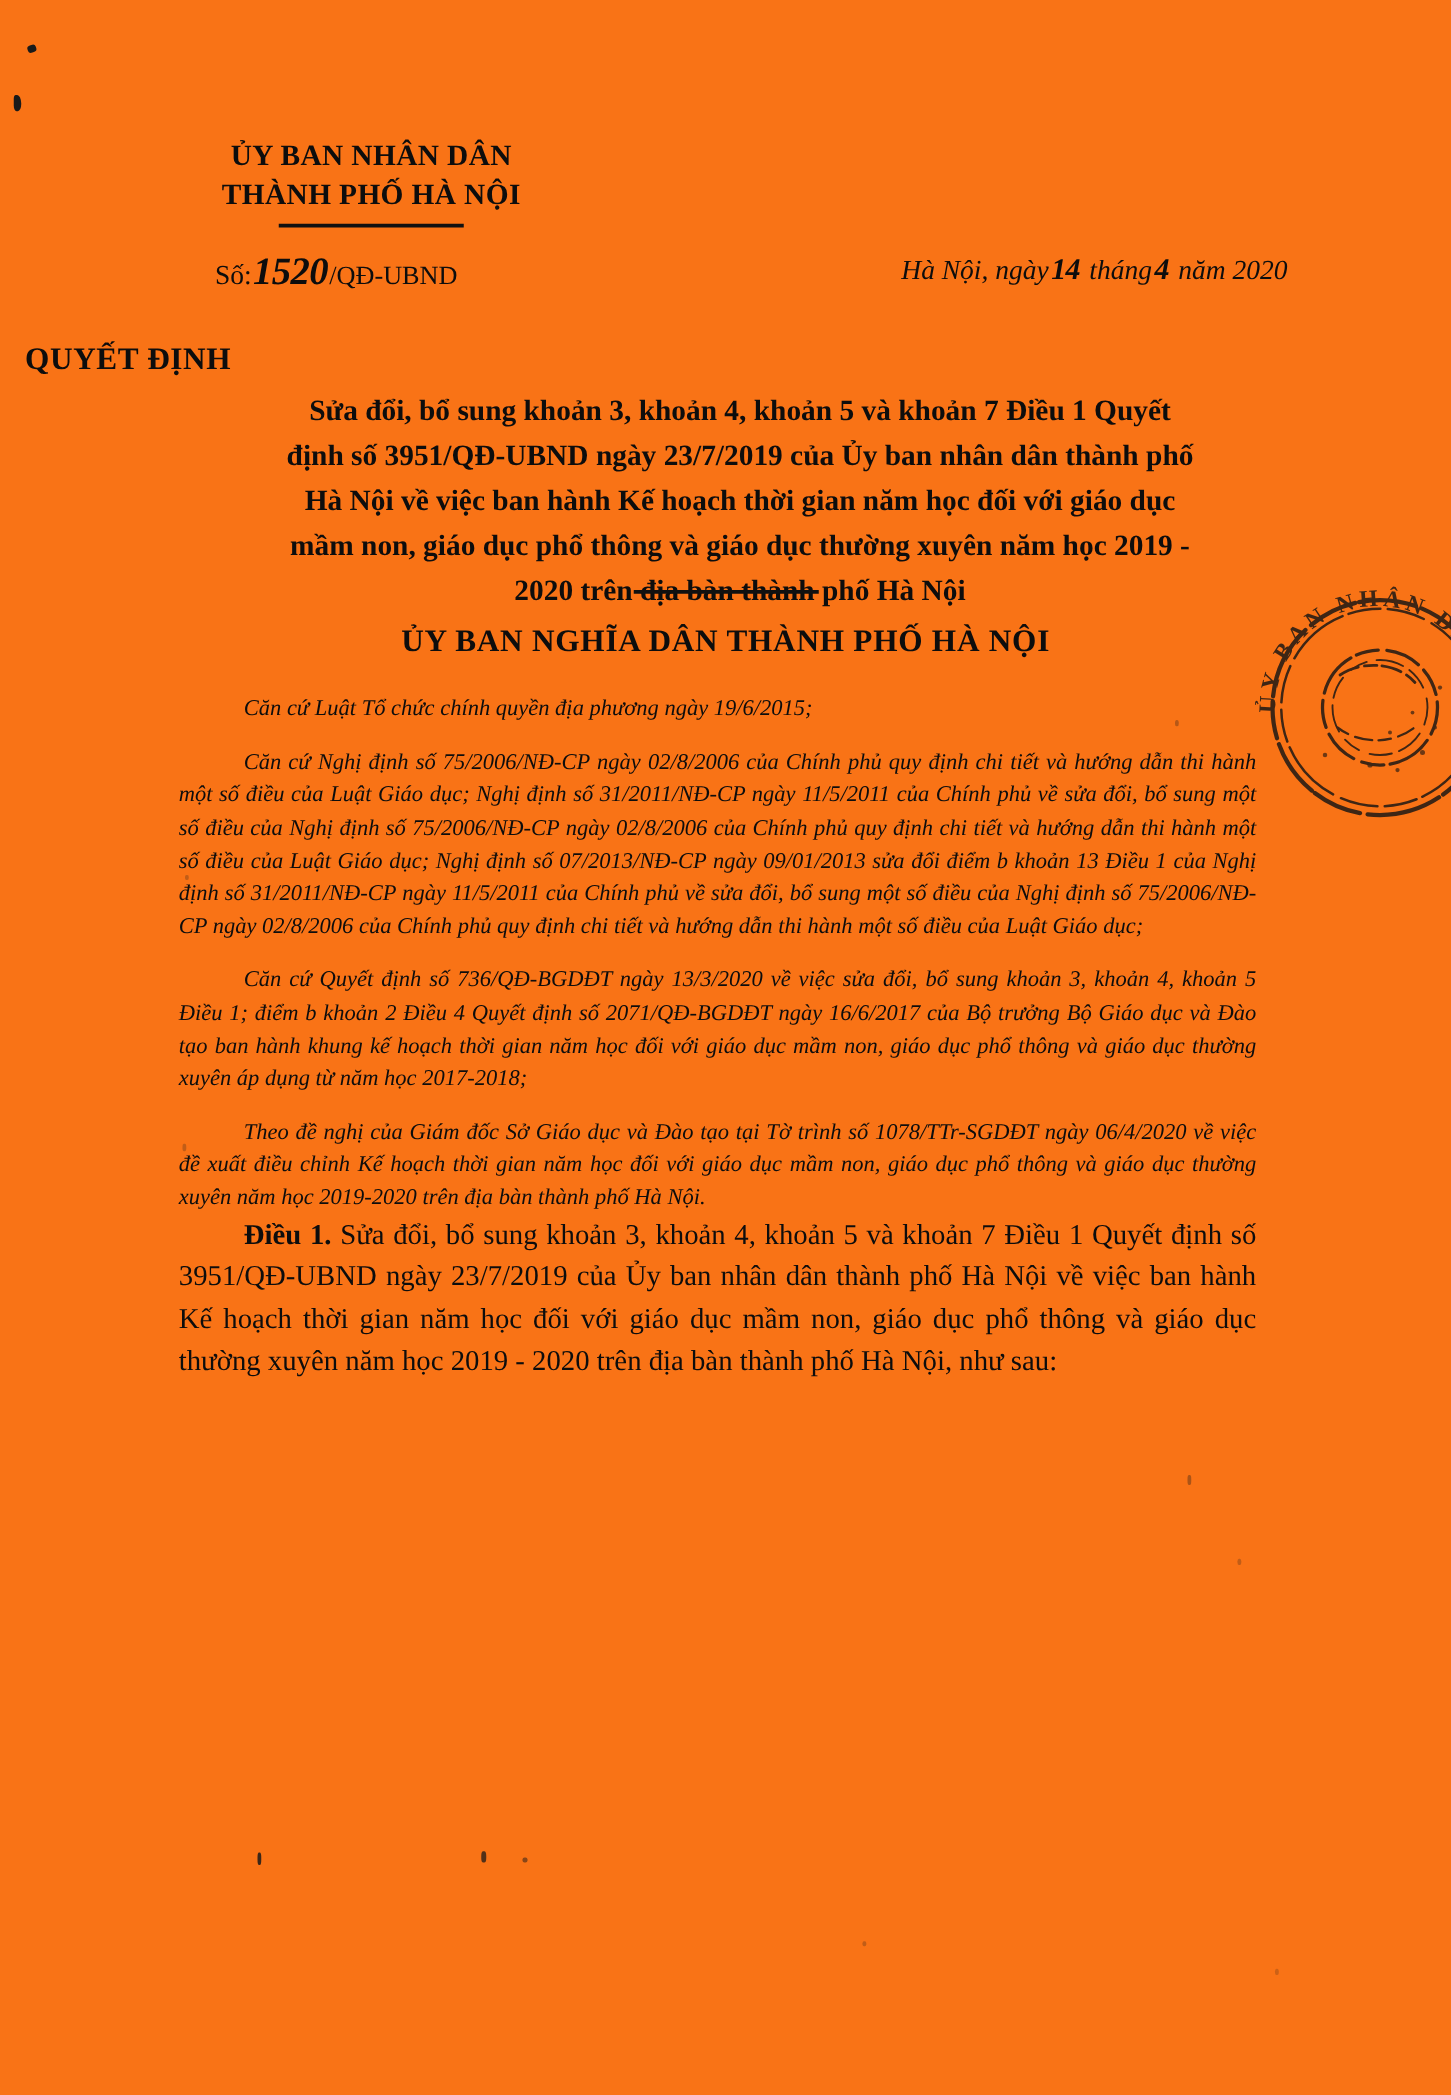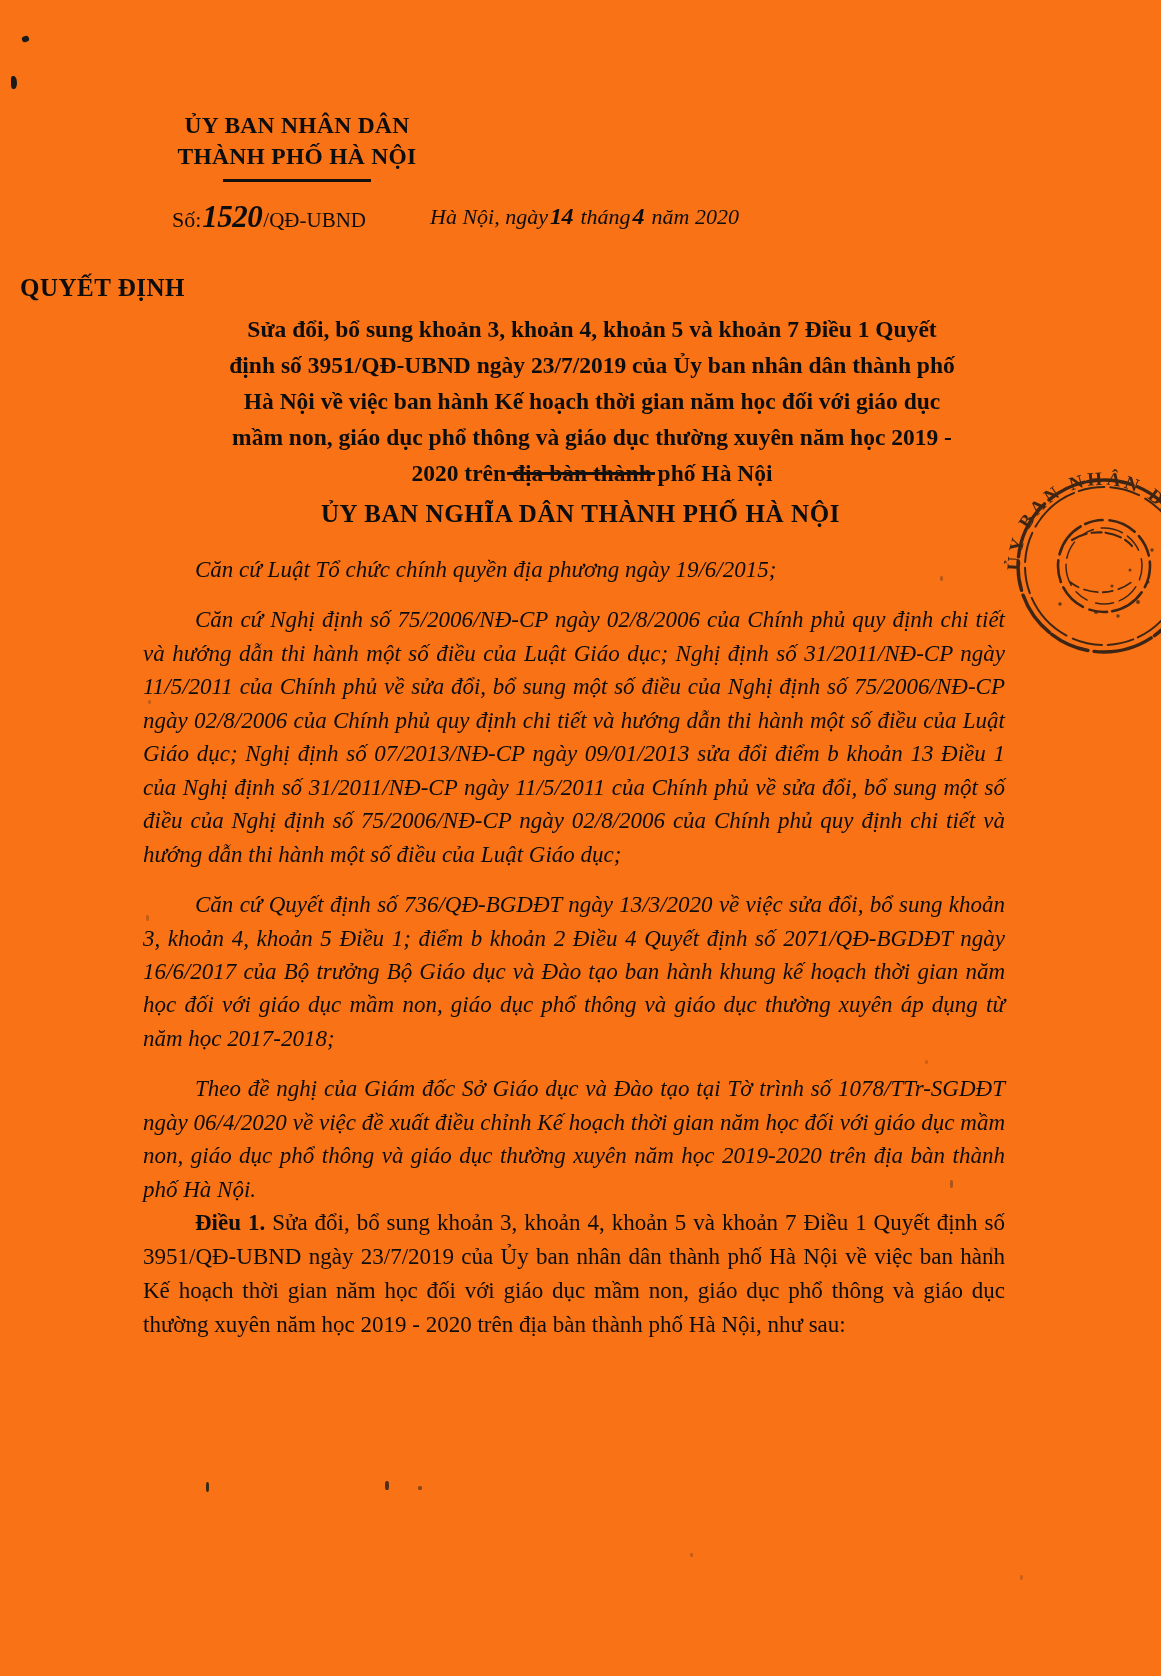--- a/index.html
+++ b/index.html
@@ -97,21 +97,21 @@
     letter-spacing: -.5px;
     padding: 0 1px;
   }
   .doc-no .suffix { font-size: 21px; }
 
   .place-date {
     position: absolute;
     left: 430px;
     top: 203px;
     width: 600px;
-    text-align: left;
+    text-align: right;
     font-style: italic;
     font-size: 22px;
     white-space: nowrap;
   }
   .place-date .hw {
     font-weight: bold;
     font-size: 24px;
     letter-spacing: -.5px;
     padding: 0 2px;
   }
@@ -158,21 +158,21 @@
 
   
   .body {
     position: absolute;
     left: 143px;
     top: 553px;
     width: 862px;
   }
   .para {
     font-style: italic;
-    font-size: 23px;
+    font-size: 18px;
     line-height: 1.455;
     text-align: justify;
     text-indent: 52px;
     margin: 0 0 17px 0;
   }
   .para.last { margin-bottom: 0; }
 
   .decide-head {
     text-align: center;
     font-weight: bold;

